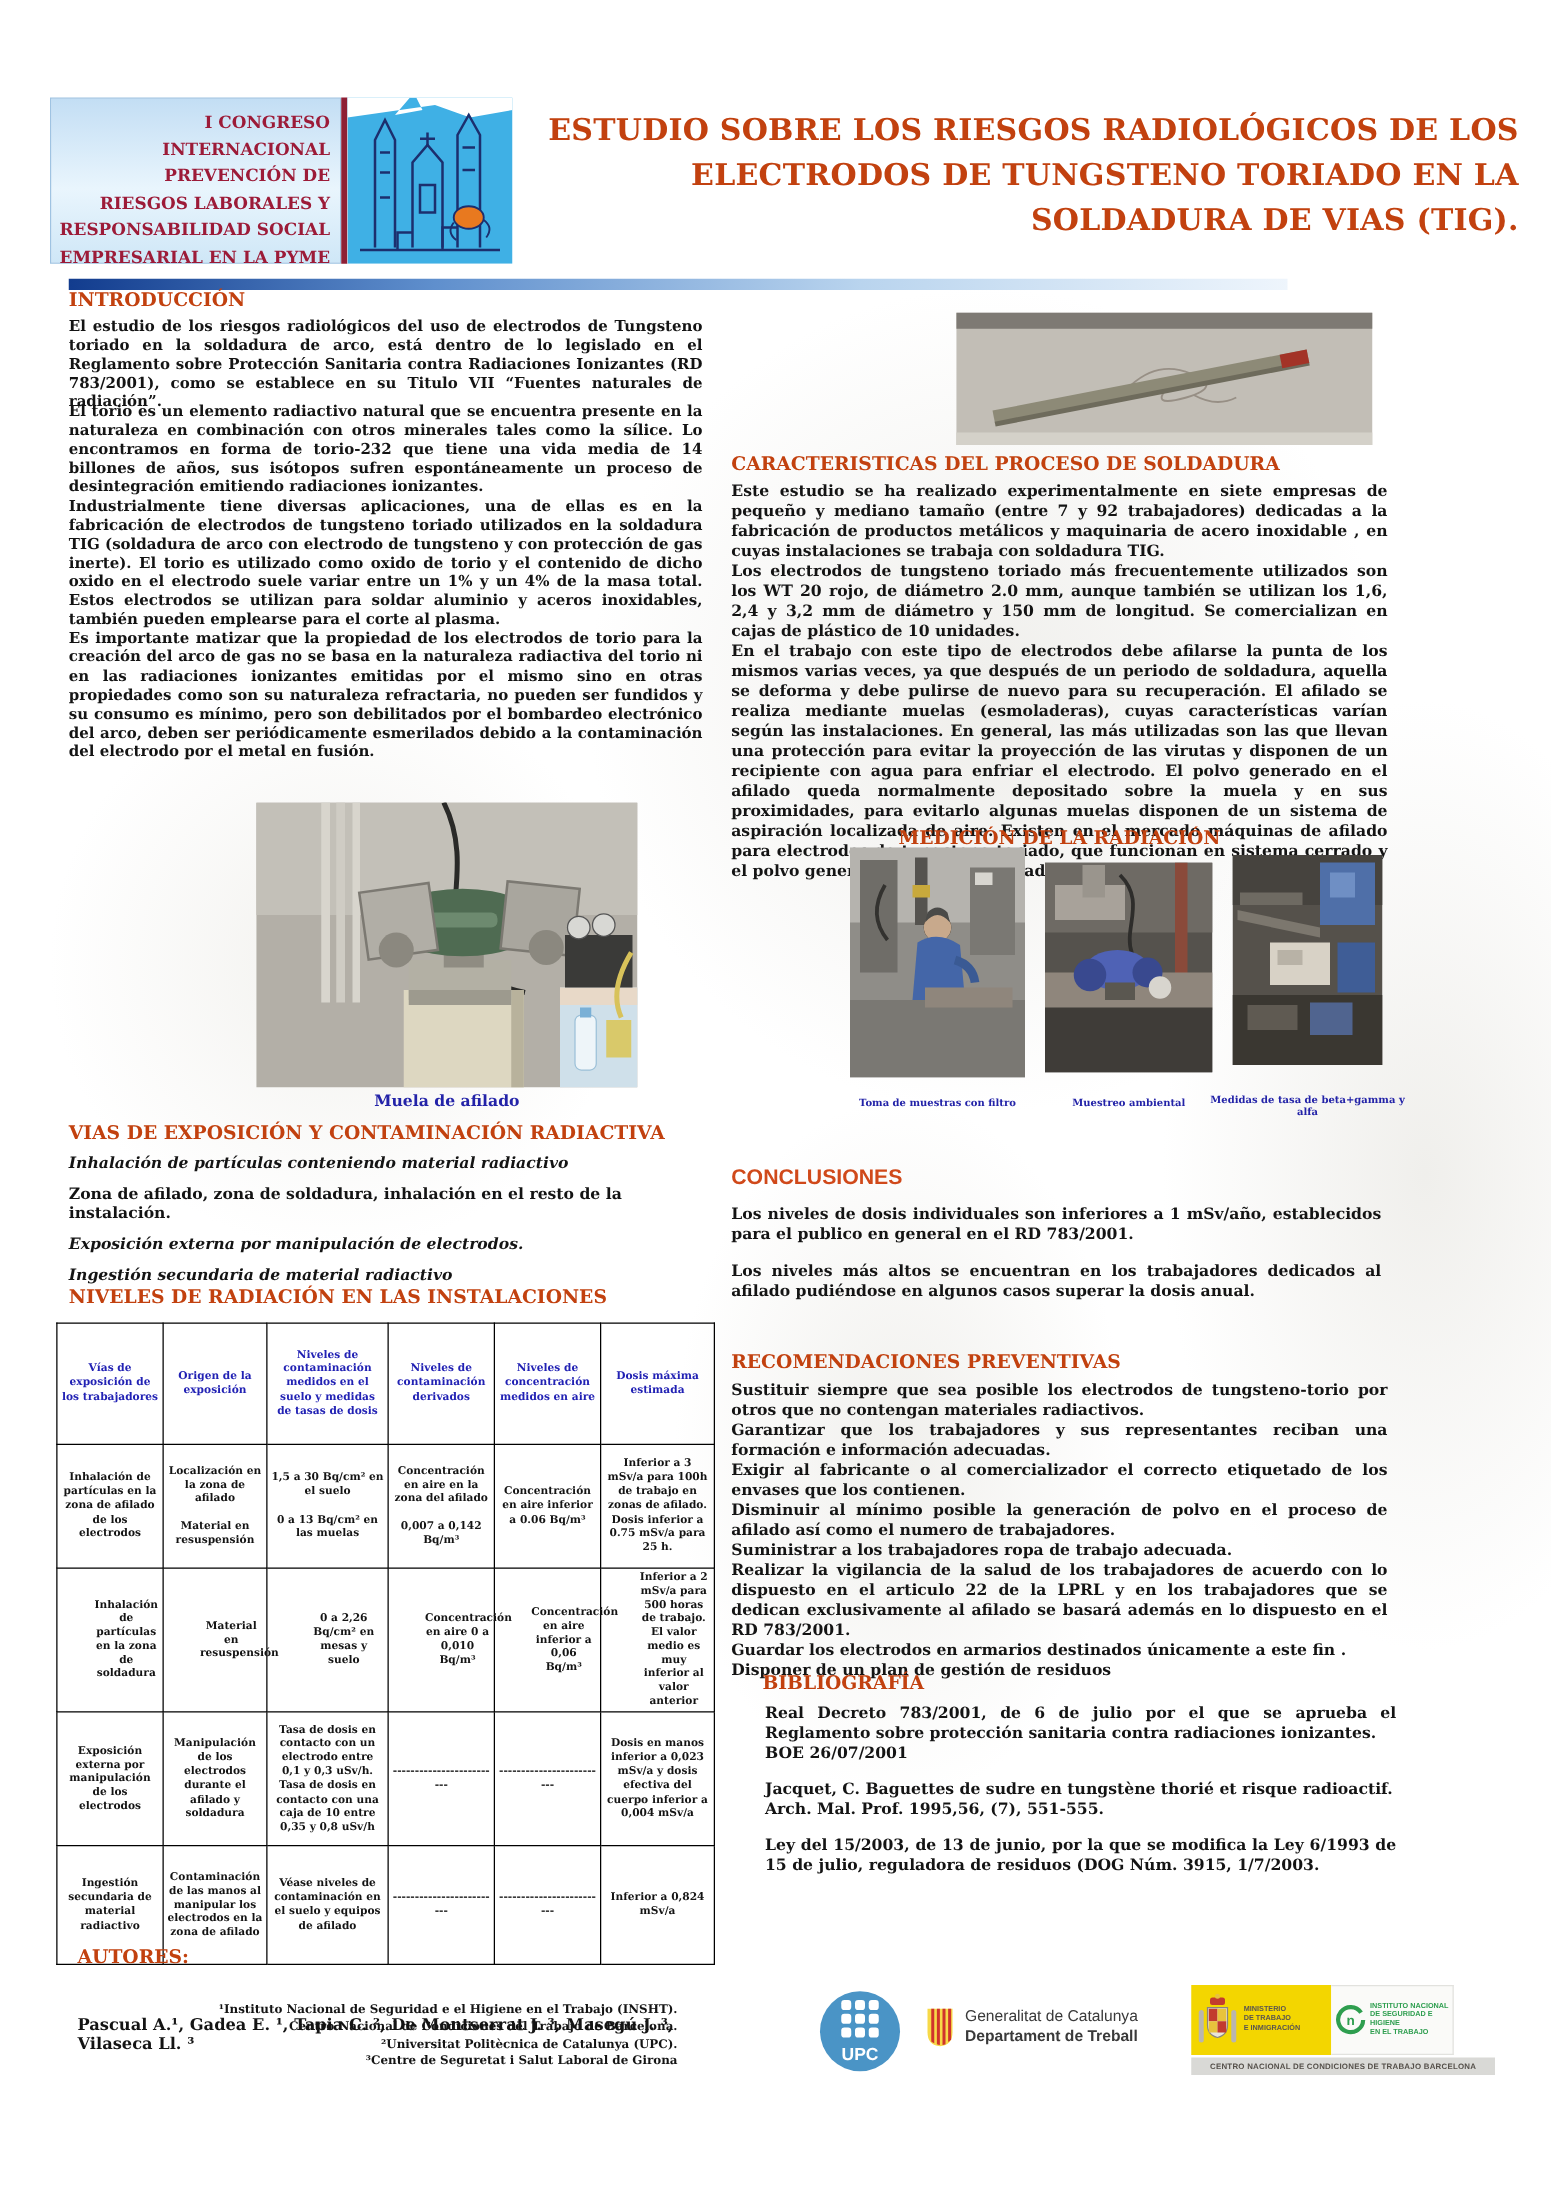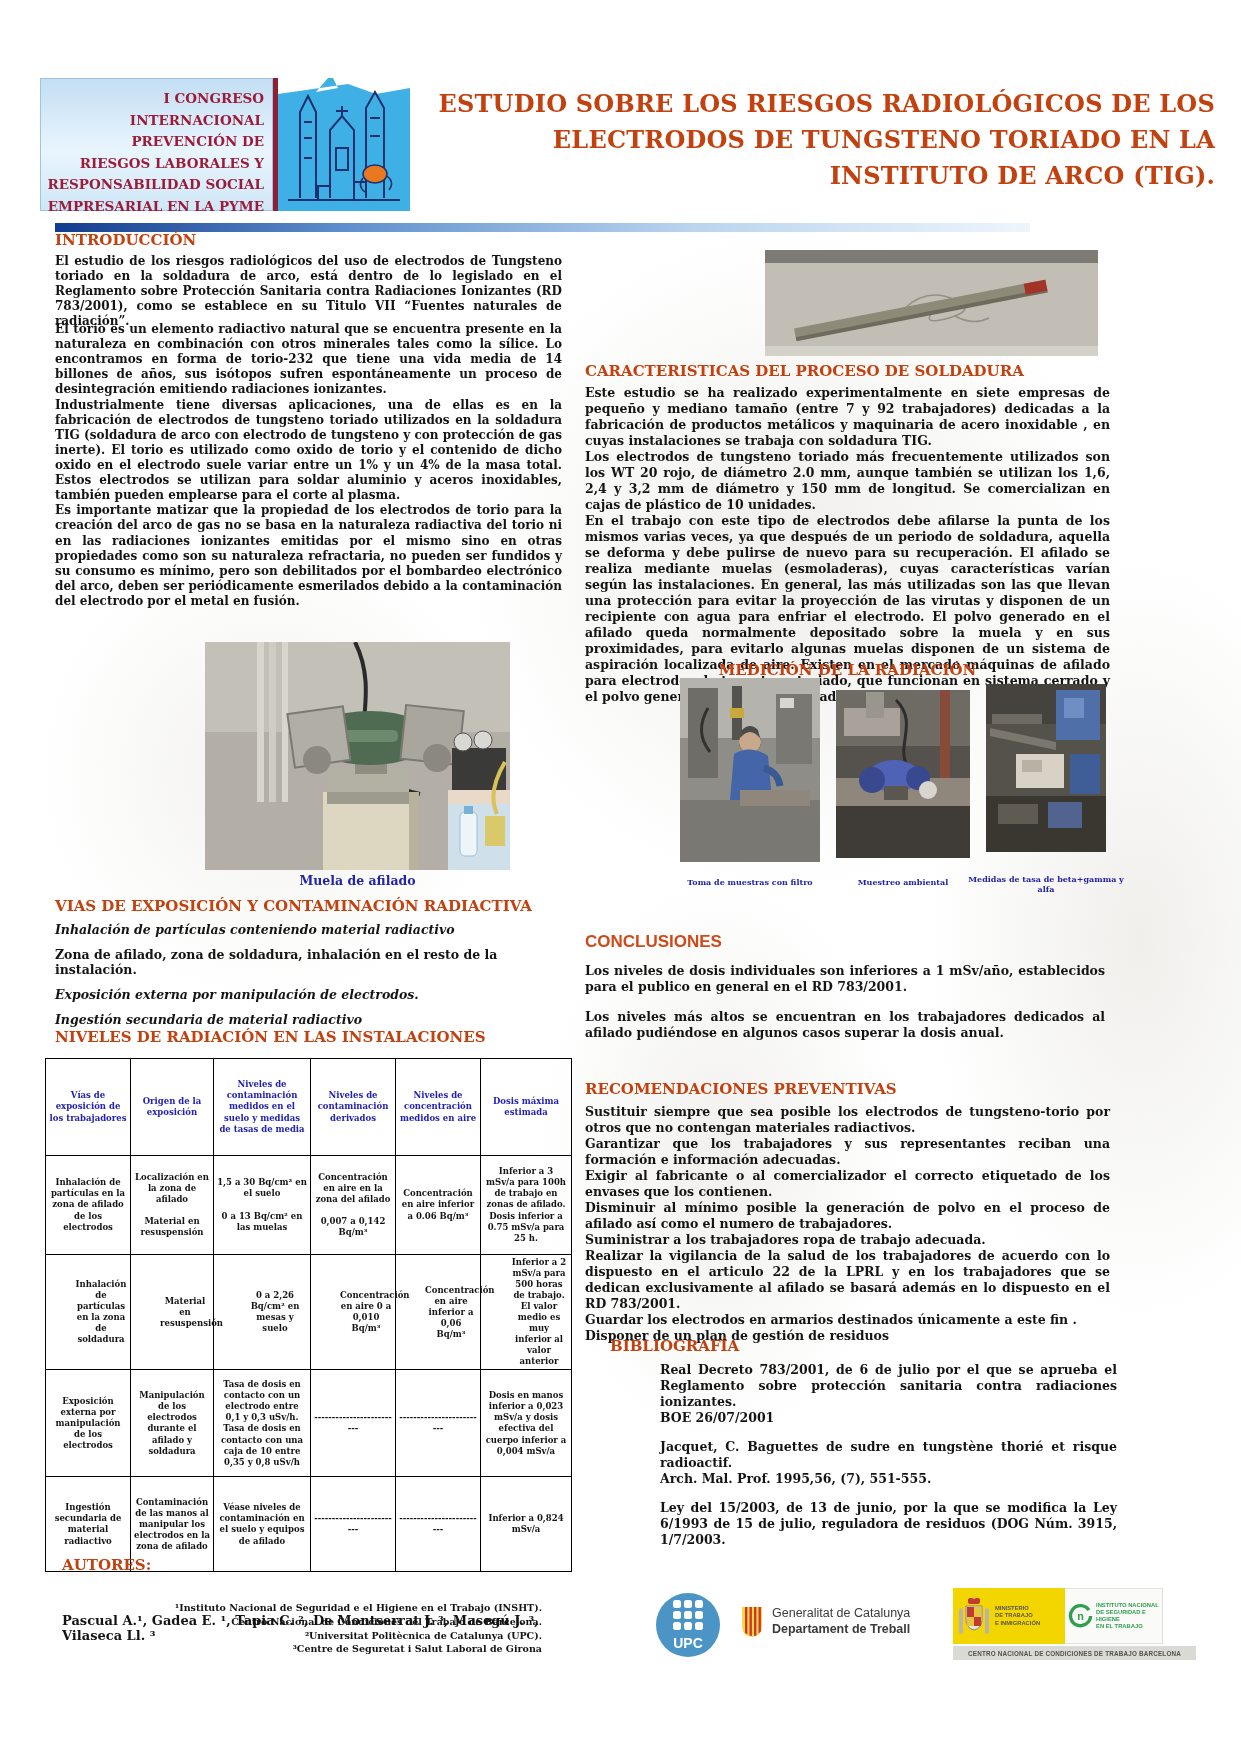--- a/index.html
+++ b/index.html
@@ -79,21 +79,21 @@
   .cap1{left:652px;top:877px;width:196px;}
   .cap2{left:830px;top:877px;width:146px;}
   .cap3{left:962px;top:874px;width:168px;}
   .concl-h{left:585px;top:932px;font-family:"Liberation Sans",sans-serif;font-weight:bold;font-size:17px;color:#d0491a;}
   .concl-p1{left:585px;top:963px;width:520px;}
   .concl-p2{left:585px;top:1009px;width:520px;}
   .recom-h{left:585px;top:1080px;}
   .recom{left:585px;top:1104px;width:525px;}
   .biblio-h{left:610px;top:1337px;}
   .biblio{left:612px;top:1362px;width:505px;}
-  .biblio .ref{margin-bottom:13px;margin-left:48px;}
+  .biblio .ref{margin-bottom:13px;}
 
   
   .upc{left:655px;top:1592px;width:66px;height:66px;}
   .gencat{left:740px;top:1606px;display:flex;align-items:center;gap:8px;}
   .gencat-text{font-family:"Liberation Sans",sans-serif;font-size:12.5px;color:#3a3a3a;line-height:1.25;}
   .gencat-text .b{font-weight:bold;}
   .ministry{left:953px;top:1588px;width:243px;}
   .min-row{display:flex;}
   .min-yellow{width:112px;height:56px;background:#f3d600;display:flex;align-items:center;gap:3px;padding:0 3px;box-sizing:border-box;}
   .min-white{width:98px;height:56px;background:#fafaf8;display:flex;align-items:center;gap:3px;padding:0 3px;box-sizing:border-box;border:1px solid #e2e2de;border-left:none;}
@@ -133,21 +133,21 @@
       <path d="M10 122 L122 122"></path>
       <path d="M40 122 L40 108 L52 108 M76 122 L76 104 L88 104"></path>
     </g>
     <ellipse cx="97" cy="96" rx="12" ry="9" fill="#e8791f" stroke="#1c2f6e" stroke-width="1.5"></ellipse>
     <path d="M85 100 q-6 8 2 14 M109 98 q8 6 2 14" stroke="#1c2f6e" stroke-width="1.5" fill="none"></path>
   </svg>
 </div>
 <div class="abs main-title">
   <div>ESTUDIO SOBRE LOS RIESGOS RADIOLÓGICOS DE LOS</div>
   <div>ELECTRODOS DE TUNGSTENO TORIADO EN LA</div>
-  <div>INSTITUTO DE ARCO (TIG).</div>
+  <div>SOLDADURA DE VIAS (TIG).</div>
 </div>
 <div class="abs blue-strip"></div>
 
 <div class="abs sec-h intro-h">INTRODUCCIÓN</div>
 <div class="abs body-p intro-p1">El estudio de los riesgos radiológicos del uso de electrodos de Tungsteno toriado en la soldadura de arco, está dentro de lo legislado en el Reglamento sobre Protección Sanitaria contra Radiaciones Ionizantes (RD 783/2001), como se establece  en su Titulo VII “Fuentes naturales de radiación”.</div>
 <div class="abs intro-p2">
   <div class="body-p">El torio es un elemento radiactivo natural que se encuentra presente en la naturaleza en combinación con otros minerales tales como la sílice. Lo encontramos en forma de torio-232 que tiene una vida media de 14 billones de años, sus isótopos sufren espontáneamente un proceso de desintegración emitiendo radiaciones ionizantes.</div>
   <div class="body-p">Industrialmente tiene diversas aplicaciones, una de ellas es en la fabricación de electrodos de tungsteno toriado utilizados en la soldadura TIG (soldadura de arco con electrodo de tungsteno y con protección de gas inerte). El torio es utilizado como oxido de torio y el contenido de dicho oxido en el electrodo suele variar entre un 1% y un 4% de la masa total. Estos electrodos se utilizan para soldar aluminio y aceros inoxidables, también pueden emplearse para el corte al plasma.</div>
   <div class="body-p">Es importante matizar que la propiedad de los electrodos de torio para la creación del arco de gas no se basa en la naturaleza radiactiva del torio ni en las radiaciones ionizantes emitidas por el mismo sino en otras propiedades como son su naturaleza refractaria, no pueden ser fundidos y su consumo es mínimo, pero son debilitados por el bombardeo electrónico del arco, deben ser periódicamente esmerilados debido a la contaminación del electrodo por el metal en fusión.</div>
 </div>
@@ -196,21 +196,21 @@
   <div class="v-it">Ingestión secundaria de material radiactivo</div>
 </div>
 
 <div class="abs sec-h niveles-h">NIVELES DE RADIACIÓN EN LAS INSTALACIONES</div>
 
 <table class="abs rad">
   <tbody>
       <tr>
     <th style="width:78px">Vías de exposición de los trabajadores</th>
     <th style="width:76px">Origen de la exposición</th>
-    <th style="width:90px">Niveles de contaminación medidos en el suelo y medidas de tasas de media</th>
+    <th style="width:90px">Niveles de contaminación medidos en el suelo y medidas de tasas de dosis</th>
     <th style="width:78px">Niveles de contaminación derivados</th>
     <th style="width:78px">Niveles de concentración medidos en aire</th>
     <th style="width:84px">Dosis máxima estimada</th>
   </tr>
   <tr class="r1">
     <td>Inhalación de partículas en la zona de afilado de los electrodos</td>
     <td>Localización en la zona de afilado
 
 Material en resuspensión</td>
     <td>1,5 a 30 Bq/cm² en el suelo

